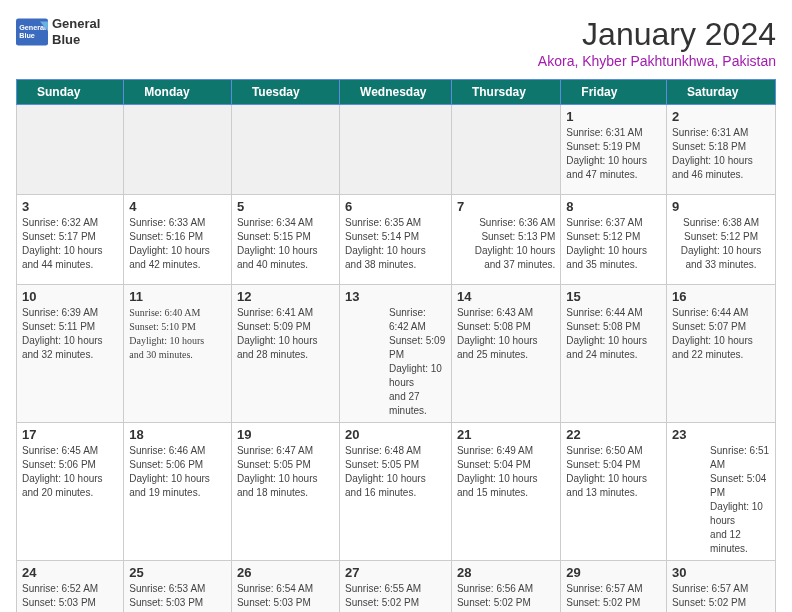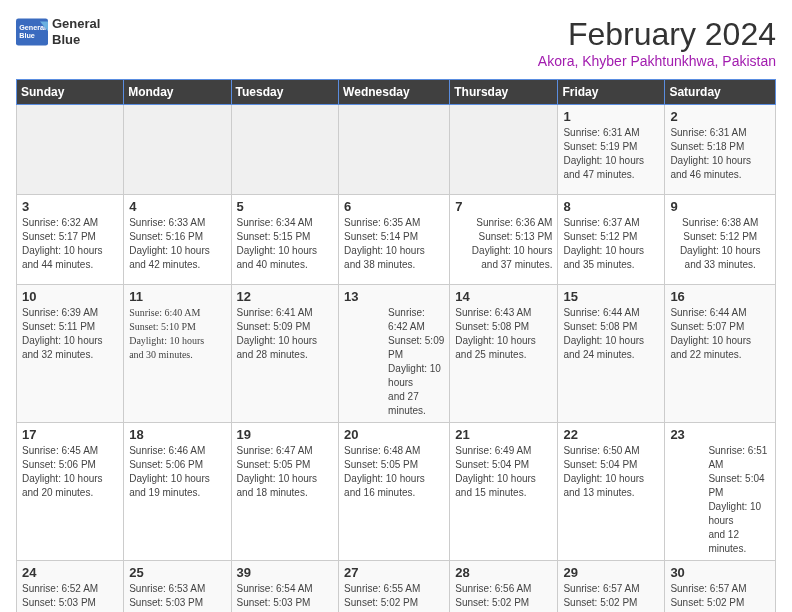--- a/index.html
+++ b/index.html
@@ -41,25 +41,25 @@
     }
     .location-title {
       font-size: 14px;
       color: #a21caf;
     }
     table {
       width: 100%;
       border-collapse: collapse;
     }
     thead tr th {
-      background-color: #404040;
+      background-color: #0f766e;
       color: #fff;
       font-size: 12px;
       font-weight: bold;
-      padding: 5px 4px;
+      padding: 5px 20px;
       text-align: left;
       border: 1px solid #5a8de0;
     }
     tbody tr td {
       vertical-align: top;
       border: 1px solid #ccc;
       padding: 4px 5px;
       font-size: 9.5px;
       color: #333;
       width: 113px;
@@ -95,21 +95,21 @@
       <text x="4" y="14" font-size="9" fill="white" font-family="Arial" font-weight="bold">General</text>
       <text x="4" y="25" font-size="9" fill="white" font-family="Arial" font-weight="bold">Blue</text>
       <polygon points="30,4 40,4 40,16" fill="#6ab0e0"></polygon>
     </svg>
     <div class="logo-text">
       <div>General</div>
       <div>Blue</div>
     </div>
   </div>
   <div class="title-block">
-    <div class="month-title">February 2024</div>
+    <div class="month-title">January 2024</div>
     <div class="location-title">Akora, Khyber Pakhtunkhwa, Pakistan</div>
   </div>
 </div>
 
 <table>
   <thead>
     <tr>
     <th>Sunday</th>
         <th>Monday</th>
         <th>Tuesday</th>
@@ -303,21 +303,21 @@
 and 11 minutes.</div>
         </td>
         <td>
           <span class="day-number">25</span>
           <div class="day-info" style="white-space: pre-line;">Sunrise: 6:53 AM
 Sunset: 5:03 PM
 Daylight: 10 hours
 and 10 minutes.</div>
         </td>
         <td>
-          <span class="day-number">39</span>
+          <span class="day-number">26</span>
           <div class="day-info" style="white-space: pre-line;">Sunrise: 6:54 AM
 Sunset: 5:03 PM
 Daylight: 10 hours
 and 8 minutes.</div>
         </td>
         <td>
           <span class="day-number">27</span>
           <div class="day-info" style="white-space: pre-line;">Sunrise: 6:55 AM
 Sunset: 5:02 PM
 Daylight: 10 hours

